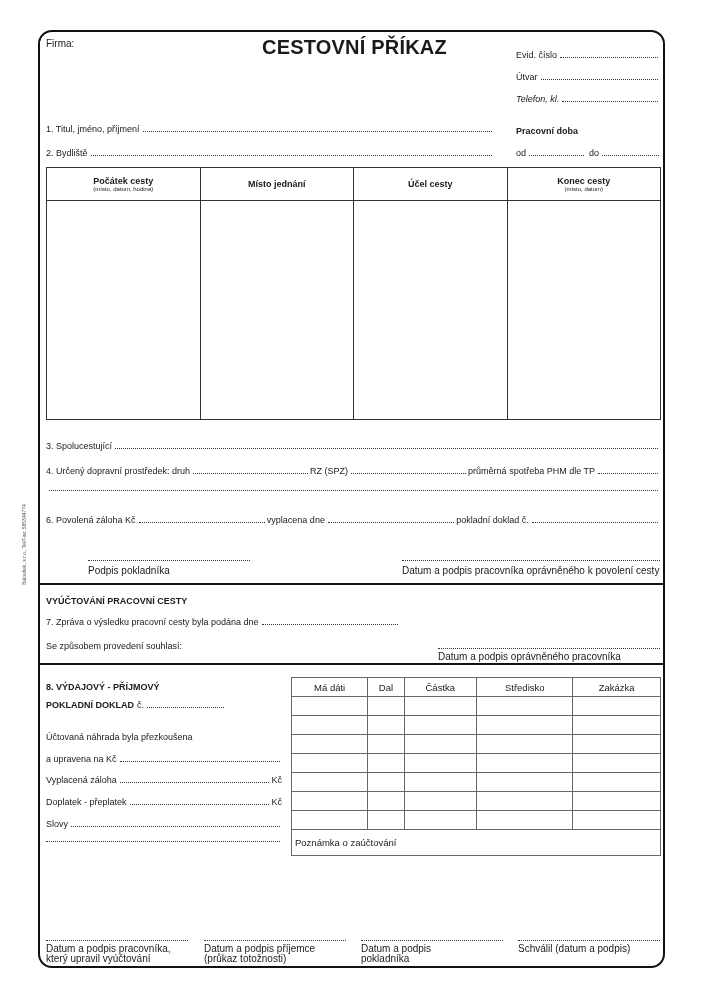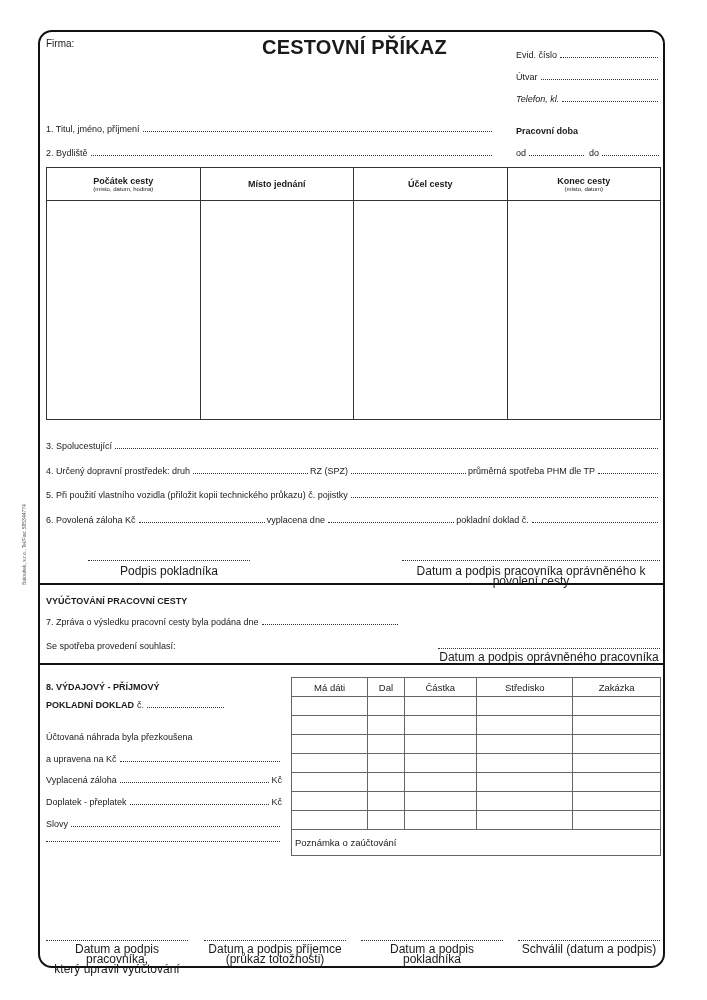--- a/index.html
+++ b/index.html
@@ -19,21 +19,21 @@
   .trip th { border:1px solid #333; font-weight:bold; font-size:9px; height:32px; vertical-align:middle; text-align:center; padding:0; }
   .trip th .sub { display:block; font-weight:normal; font-size:6px; }
   .trip td { border:1px solid #333; }
   .acct { position:absolute; left:291px; top:677px; width:370px; height:179px; border:1px solid #333; }
   .acct td, .acct th { border:1px solid #666; font-size:9.5px; font-weight:normal; text-align:center; padding:0; }
   .acct .cap { font-size:11px; height:20px; }
   .acct .hdr th { height:16px; }
   .acct .row td { height:15.5px; }
   .acct .note td { text-align:left; padding-left:3px; height:22px; font-size:9.5px; }
   .sig-line { position:absolute; border-top:1px dotted #333; height:0; }
-  .sig-cap { position:absolute; text-align:center; font-size:12px; line-height:10px; }
+  .sig-cap { position:absolute; text-align:left; font-size:10px; line-height:10px; }
   .vert { position:absolute; left:21px; top:585px; transform:rotate(-90deg); transform-origin:left top;
           font-size:5px; color:#555; white-space:nowrap; }
 </style>
 </head>
 <body>
 
 <div class="frame"></div>
 <div class="hsep" style="top:583px;"></div>
 <div class="hsep" style="top:663px;"></div>
 
@@ -96,21 +96,20 @@
 </div>
 <div class="fld" style="left:46px; top:466px; width:614px;">
   <span class="lbl">4. Určený dopravní prostředek: druh</span>
     <span class="fill"></span>
   <span class="lbl">RZ (SPZ)</span>
     <span class="fill"></span>
   <span class="lbl">průměrná  spotřeba  PHM dle TP</span>
     <span class="fill" style="flex:0 0 60px;"></span>
 </div>
 <div class="fld" style="left:46px; top:490px; width:614px;">
-  <span class="lbl">5. Při použití vlastního vozidla (přiložit kopii technického průkazu) č. pojistky</span>
     <span class="fill"></span>
 </div>
 <div class="fld" style="left:46px; top:515px; width:614px;">
   <span class="lbl">6. Povolená záloha Kč</span>
     <span class="fill"></span>
   <span class="lbl">vyplacena dne</span>
     <span class="fill"></span>
   <span class="lbl">pokladní doklad č.</span>
     <span class="fill"></span>
 </div>
@@ -118,21 +117,21 @@
 <div class="sig-line" style="left:88px; top:560px; width:162px;"></div>
 <div class="sig-cap" style="left:88px; top:566px; width:162px;">Podpis pokladníka</div>
 <div class="sig-line" style="left:402px; top:560px; width:258px;"></div>
 <div class="sig-cap" style="left:402px; top:566px; width:258px;">Datum a podpis pracovníka oprávněného k povolení cesty</div>
 
 <div class="abs bold" style="left:46px; top:596px;">VYÚČTOVÁNÍ PRACOVNÍ CESTY</div>
 <div class="fld" style="left:46px; top:617px; width:354px;">
   <span class="lbl">7. Zpráva o výsledku pracovní cesty byla podána dne</span>
     <span class="fill"></span>
 </div>
-<div class="abs" style="left:46px; top:641px;">Se spotřeba provedení souhlasí:</div>
+<div class="abs" style="left:46px; top:641px;">Se způsobem provedení souhlasí:</div>
 <div class="sig-line" style="left:438px; top:648px; width:222px;"></div>
 <div class="sig-cap" style="left:438px; top:652px; width:222px;">Datum a podpis oprávněného pracovníka</div>
 
 <div class="abs bold" style="left:46px; top:682px;">8. VÝDAJOVÝ - PŘÍJMOVÝ</div>
 <div class="fld" style="left:46px; top:700px; width:180px;">
   <span class="lbl bold">POKLADNÍ DOKLAD</span>
   <span class="lbl" style="margin-left:3px;">č.</span>
     <span class="fill"></span>
 </div>
 <div class="abs" style="left:46px; top:732px;">Účtovaná náhrada byla přezkoušena</div>

